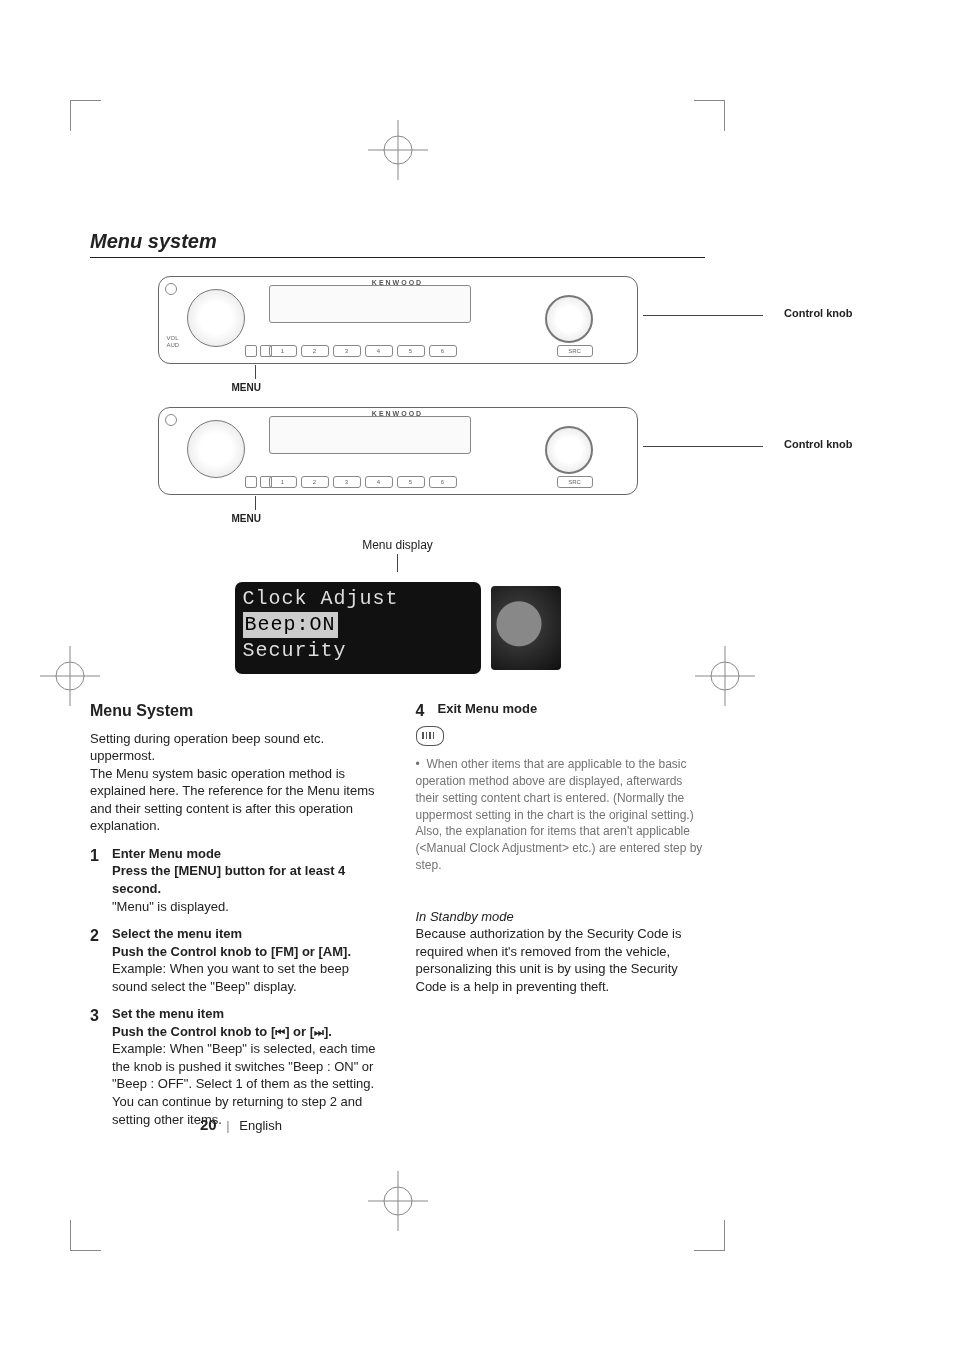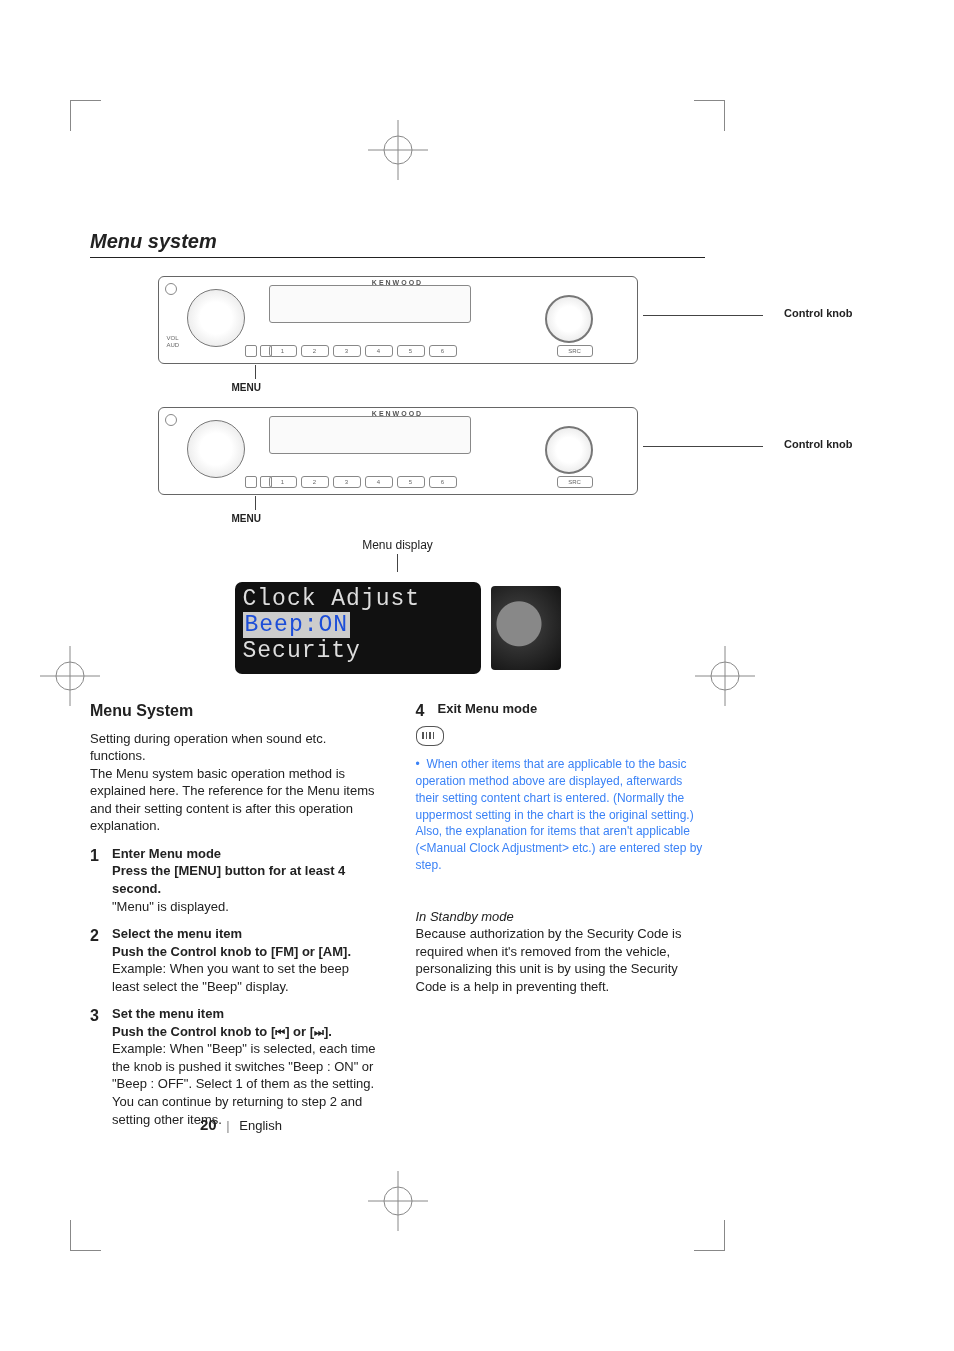--- a/index.html
+++ b/index.html
@@ -54,21 +54,21 @@
     margin: 0 0 18px 0;
   }
 
   
   .diagrams {
     margin: 0 auto;
     width: 480px;
   }
   .radio-unit {
     border: 1px solid #666;
-    border-radius: 6px;
+    border-radius: 12px;
     height: 86px;
     position: relative;
     background: #fff;
     margin-bottom: 8px;
   }
   .lcd {
     position: absolute;
     top: 8px; left: 110px;
     width: 200px; height: 36px;
     border: 1px solid #888;
@@ -153,28 +153,28 @@
     margin-top: 10px;
     align-items: center;
   }
   .lcd-big {
     width: 230px; height: 84px;
     background: #111;
     color: #ddd;
     border-radius: 7px;
     padding: 4px 8px;
     font-family: "Courier New", monospace;
-    font-size: 23px;
+    font-size: 20px;
     line-height: 26px;
     letter-spacing: 1px;
     position: relative;
   }
   .lcd-big .hl {
     display: inline-block;
-    color: #1d4ed8;
+    color: #000000;
     background: #ccc;
     padding: 0 2px;
   }
   .knob-img {
     width: 70px; height: 84px;
     border-radius: 4px;
     background: radial-gradient(circle at 40% 45%, #888 0px, #888 22px, #333 23px, #111 60px);
   }
   .disp-caption {
     text-align: center; font-size: 12px; margin: 4px 0 2px 0;
@@ -189,21 +189,21 @@
     gap: 36px;
     margin-top: 26px;
   }
   .col { flex: 1; font-size: 13px; line-height: 1.35; }
   .h2 { font-weight: 800; font-size: 16px; margin: 0 0 8px 0; }
   .step { display: flex; gap: 8px; margin-top: 10px; }
   .step .num { font-weight: 800; font-size: 16px; min-width: 14px; }
   .step .body { flex:1; }
   .step .title { font-weight: 700; }
   .step .instr { font-weight: 700; }
-  .small { font-size: 12px; color: #3b82f6; line-height: 1.4; }
+  .small { font-size: 12px; color: #737373; line-height: 1.4; }
   .note-icon {
     display:inline-block; width:26px; height:18px;
     border:1.5px solid #555; border-radius: 10px / 8px;
     position: relative; margin: 4px 0 6px 0;
   }
   .note-icon::before {
     content:""; position:absolute; left:5px; top:5px; width:14px; height:7px;
     background: repeating-linear-gradient(to right, #555 0 1.5px, transparent 1.5px 3.5px);
   }
   .italic { font-style: italic; }
@@ -326,38 +326,38 @@
           <div>Security</div>
         </div>
         <div class="knob-img"></div>
       </div>
     </div>
 
     <div class="cols">
 
       <div class="col">
         <div class="h2">Menu System</div>
-        <div>Setting during operation when sound etc. functions.</div>
+        <div>Setting during operation beep sound etc. uppermost.</div>
         <div>The Menu system basic operation method is explained here. The reference for the Menu items and their setting content is after this operation explanation.</div>
 
         <div class="step">
           <div class="num">1</div>
           <div class="body">
             <div class="title">Enter Menu mode</div>
             <div class="instr">Press the [MENU] button for at least 4 second.</div>
             <div>"Menu" is displayed.</div>
           </div>
         </div>
 
         <div class="step">
           <div class="num">2</div>
           <div class="body">
             <div class="title">Select the menu item</div>
             <div class="instr">Push the Control knob to [FM] or [AM].</div>
-            <div>Example: When you want to set the beep least select the "Beep" display.</div>
+            <div>Example: When you want to set the beep sound select the "Beep" display.</div>
           </div>
         </div>
 
         <div class="step">
           <div class="num">3</div>
           <div class="body">
             <div class="title">Set the menu item</div>
             <div class="instr">
               <span>Push the Control knob to [</span><span class="glyph">⏮</span><span>] or [</span><span class="glyph">⏭</span><span>].</span>
             </div>

